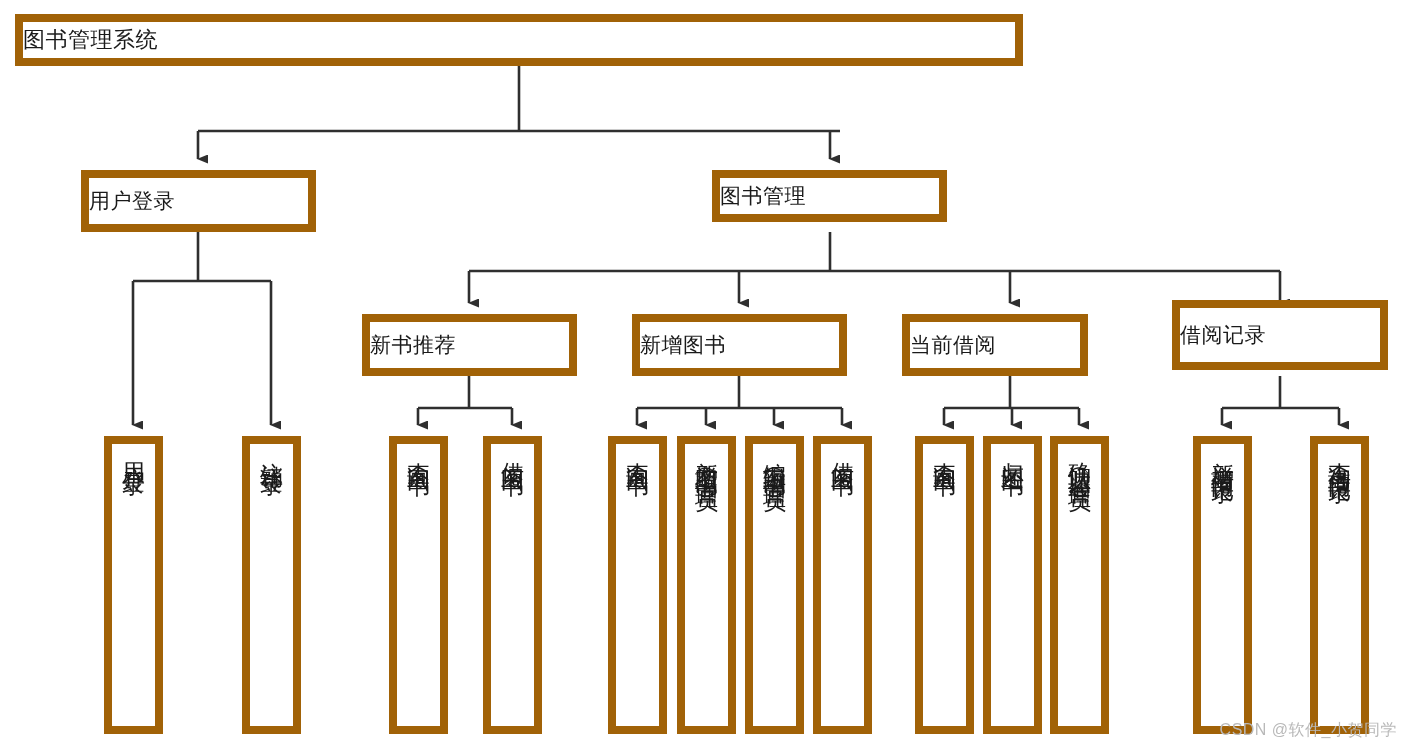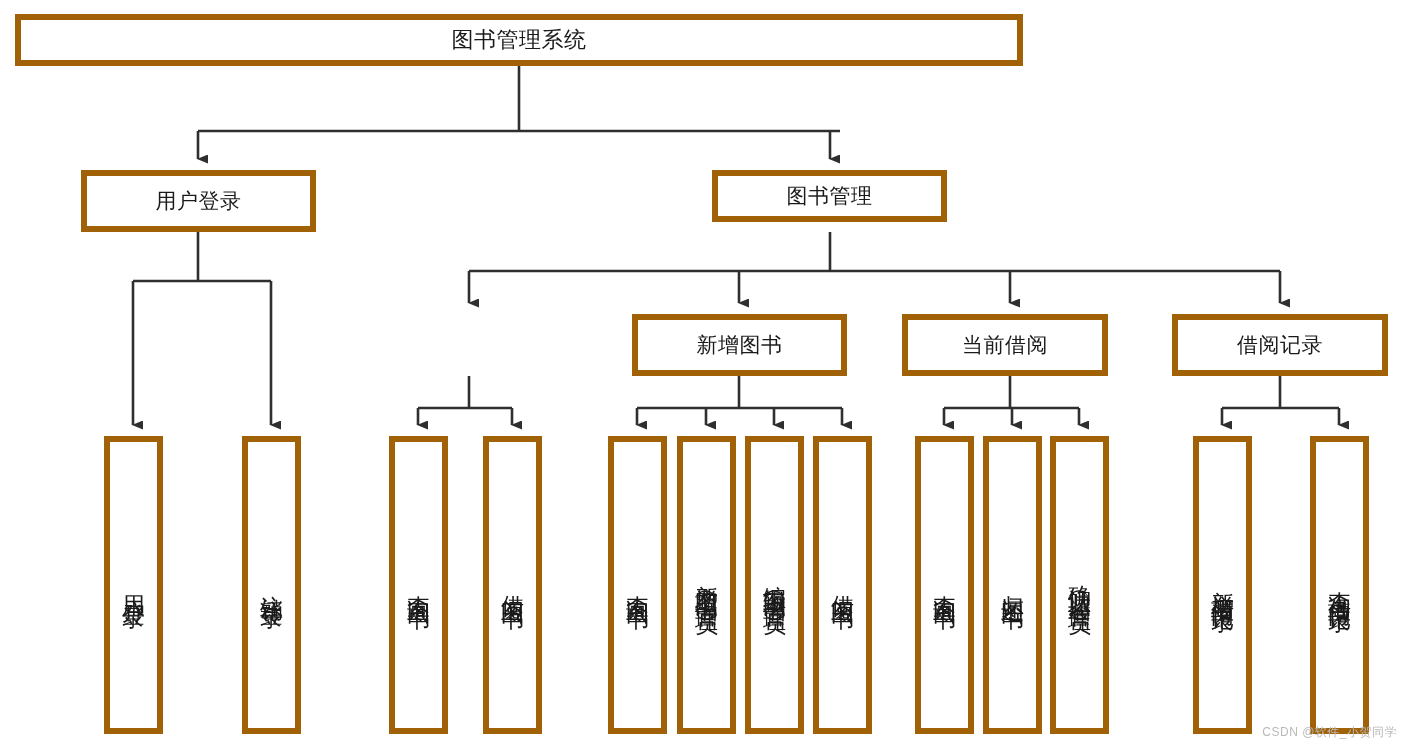--- a/index.html
+++ b/index.html
@@ -22,25 +22,25 @@
     position: absolute;
     left: 0;
     top: 0;
     width: 1405px;
     height: 747px;
     pointer-events: none;
   }
   .node {
     position: absolute;
     box-sizing: border-box;
-    border: 6px solid #a16207;
+    border: 8px solid #a16207;
     background: #ffffff;
     display: flex;
     align-items: center;
-    justify-content: center;
+    justify-content: flex-start;
     color: #1a1a1a;
   }
   .node-label {
     display: block;
     text-align: center;
     line-height: 1.18;
     color: #1a1a1a;
     white-space: nowrap;
   }
   
@@ -62,21 +62,21 @@
     font-size: 23px;
     letter-spacing: 4px;
     line-height: 1.0;
     white-space: nowrap;
     text-align: center;
   }
   .watermark {
     position: absolute;
     right: 8px;
     bottom: 6px;
-    font-size: 12px;
+    font-size: 16px;
     color: #b9b9b9;
     letter-spacing: 0.5px;
     user-select: none;
     white-space: nowrap;
   }
 </style>
 </head>
 <body>
 
 <div id="diagram-canvas">
@@ -135,27 +135,30 @@
     <span class="node-label">图书管理系统</span>
   </div>
 
   <div class="node horiz" style="left:81px; top:170px; width:235px; height:62px;">
     <span class="node-label">用户登录</span>
   </div>
   <div class="node horiz" style="left:712px; top:170px; width:235px; height:52px;">
     <span class="node-label">图书管理</span>
   </div>
 
+  <div class="node horiz" style="left:362px; top:314px; width:215px; height:62px;">
+    <span class="node-label">新书推荐</span>
+  </div>
   <div class="node horiz" style="left:632px; top:314px; width:215px; height:62px;">
     <span class="node-label">新增图书</span>
   </div>
-  <div class="node horiz" style="left:902px; top:314px; width:206px; height:62px;">
+  <div class="node horiz" style="left:902px; top:314px; width:186px; height:62px;">
     <span class="node-label">当前借阅</span>
   </div>
-  <div class="node horiz" style="left:1172px; top:314px; width:216px; height:62px;">
+  <div class="node horiz" style="left:1172px; top:300px; width:216px; height:70px;">
     <span class="node-label">借阅记录</span>
   </div>
 
   <div class="node vert" style="left:104px; top:436px; width:59px; height:298px;">
     <span class="node-label">用户登录</span>
   </div>
   <div class="node vert" style="left:242px; top:436px; width:59px; height:298px;">
     <span class="node-label">注销登录</span>
   </div>
 

